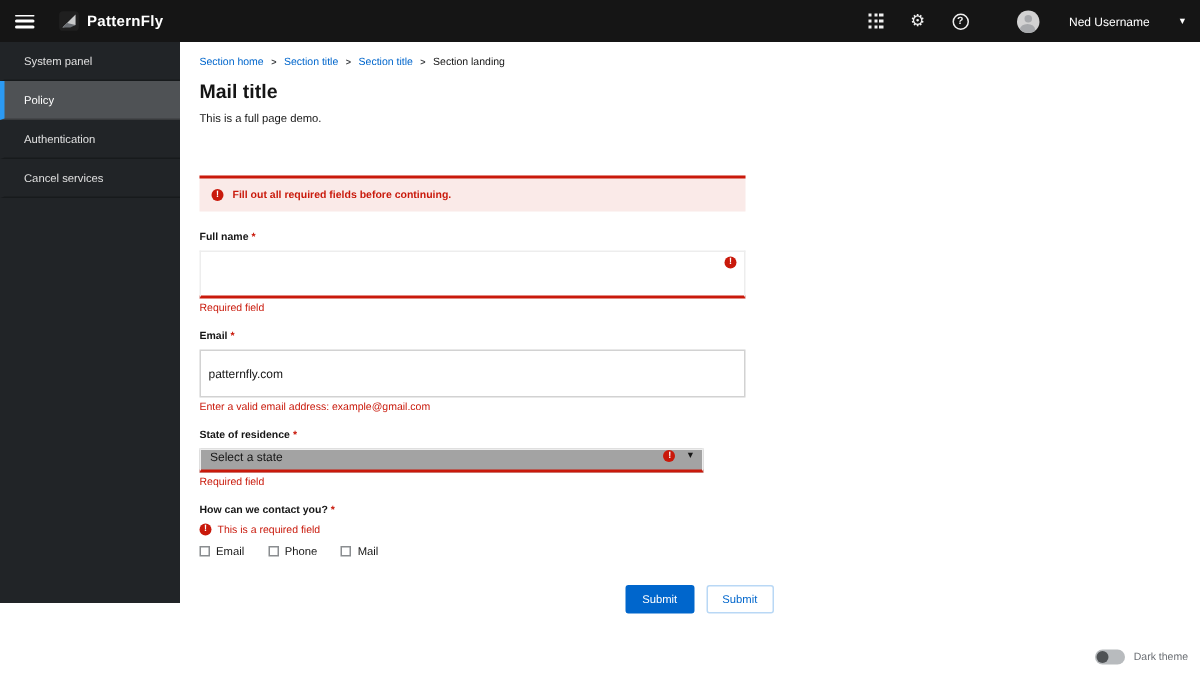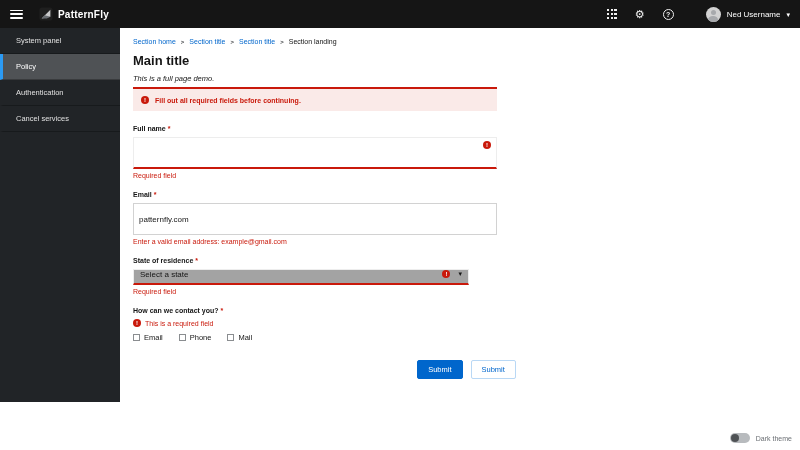--- a/index.html
+++ b/index.html
@@ -23,21 +23,21 @@
   .hamburger span { display: block; height: 1.6px; background: #fff; border-radius: 1px; }
   .brand { display: flex; align-items: center; gap: 5px; }
   .brand-text { font-weight: bold; font-size: 10px; letter-spacing: 0.2px; text-align: right; }
   .masthead-right { margin-left: auto; display: flex; align-items: center; gap: 18px; }
   .apps-icon { display: grid; grid-template-columns: repeat(3, 2.4px); grid-gap: 1.4px; }
   .apps-icon i { width: 2.4px; height: 2.4px; background: #f0f0f0; }
   .gear-glyph { font-size: 11px; color: #f0f0f0; line-height: 1; }
   .help-icon { width: 11px; height: 11px; border: 1.2px solid #f0f0f0; border-radius: 50%;
     display: flex; align-items: center; justify-content: center;
     font-size: 7px; font-weight: bold; color: #f0f0f0; }
-  .user-menu { display: flex; align-items: center; gap: 6px; padding-left: 14px; cursor: pointer; }
+  .user-menu { display: flex; align-items: center; gap: 20px; padding-left: 14px; cursor: pointer; }
   .avatar { width: 15px; height: 15px; border-radius: 50%; background: #d2d2d2;
     position: relative; overflow: hidden; }
   .avatar::before { content: ""; position: absolute; top: 3px; left: 5px; width: 5px; height: 5px;
     border-radius: 50%; background: #a7a9ac; }
   .avatar::after { content: ""; position: absolute; top: 9px; left: 2.5px; width: 10px; height: 7px;
     border-radius: 50% 50% 0 0; background: #a7a9ac; }
   .user-name { font-size: 8px; color: #fff; }
   .caret { font-size: 7px; color: #fff; line-height: 1; }
 
   
@@ -51,21 +51,21 @@
   
   .main { position: absolute; top: 28px; left: 120px; width: 680px; height: 422px;
     background: #fff; padding: 10px 0 0 13px; }
 
   .breadcrumb { display: flex; align-items: center; gap: 5px; font-size: 7px; margin-bottom: 8px; }
   .crumb-link { color: #0066cc; text-decoration: none; cursor: pointer; }
   .crumb-sep { color: #3c3f42; font-size: 6px; font-weight: bold; }
   .crumb-current { color: #151515; }
 
   .page-title { font-size: 13px; font-weight: bold; color: #151515; margin-bottom: 6px; }
-  .page-subtitle { font-size: 7.5px; color: #151515; margin-bottom: 4px; font-style: italic; }
+  .page-subtitle { font-size: 7.5px; color: #151515; margin-bottom: 34px; }
 
   .alert { width: 364px; background: #faeae8; border-top: 2px solid #c9190b;
     padding: 7px 8px; display: flex; align-items: center; gap: 6px; margin-bottom: 14px; }
   .err-icon { flex: 0 0 auto; width: 8px; height: 8px; border-radius: 50%; background: #c9190b;
     color: #fff; font-size: 6px; font-weight: bold; line-height: 8px; text-align: center;
     display: inline-block; }
   .alert-text { font-size: 7px; font-weight: bold; color: #c9190b; }
 
   .form-group { width: 364px; margin-bottom: 12px; }
   .field-label { font-size: 7px; font-weight: bold; color: #151515; margin-bottom: 5px; }
@@ -162,21 +162,21 @@
   <div class="breadcrumb">
     <a class="crumb-link">Section home</a>
     <span class="crumb-sep">&gt;</span>
     <a class="crumb-link">Section title</a>
     <span class="crumb-sep">&gt;</span>
     <a class="crumb-link">Section title</a>
     <span class="crumb-sep">&gt;</span>
     <span class="crumb-current">Section landing</span>
   </div>
 
-  <h1 class="page-title">Main title</h1>
+  <h1 class="page-title">Mail title</h1>
   <p class="page-subtitle">This is a full page demo.</p>
 
   <div class="alert">
     <span class="err-icon">!</span>
     <span class="alert-text">Fill out all required fields before continuing.</span>
   </div>
 
   <div class="form-group">
     <div class="field-label">
       <span>Full name</span><span class="req">*</span>

